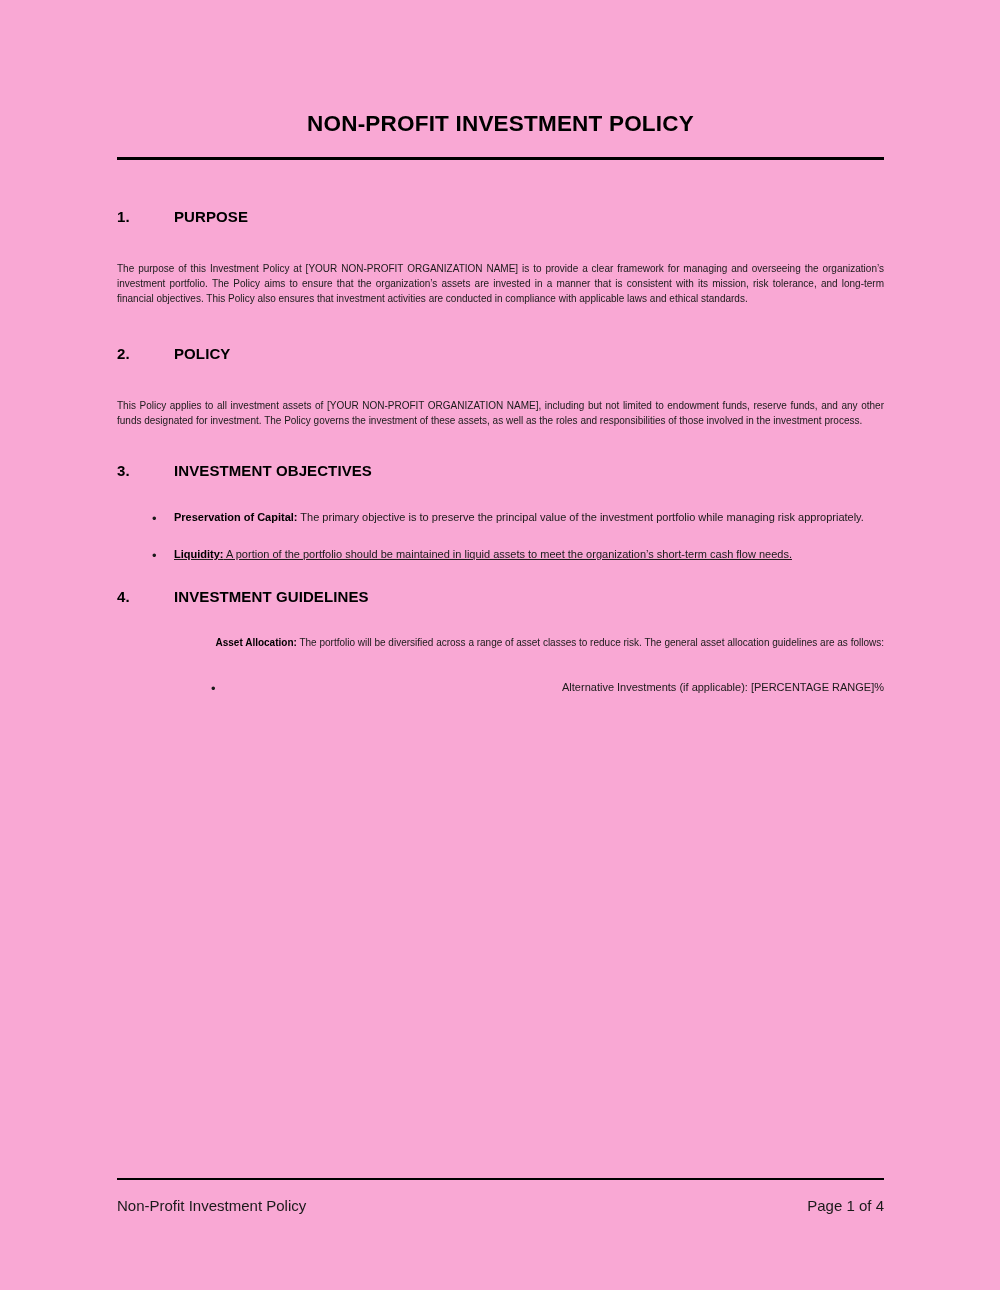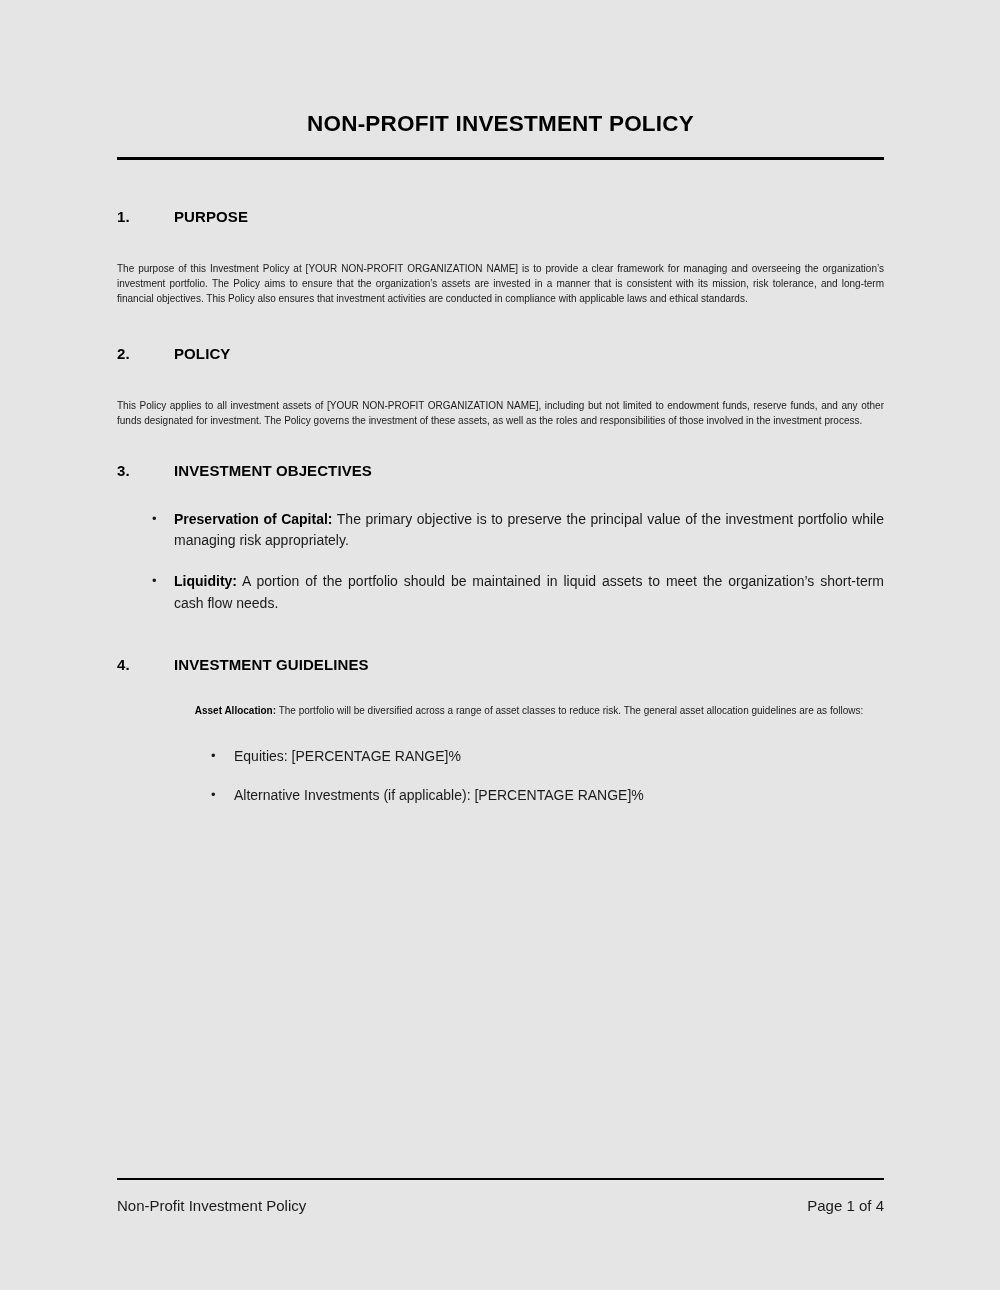--- a/index.html
+++ b/index.html
@@ -8,21 +8,21 @@
     background: #ffffff;
   }
   body {
     font-family: "Liberation Sans", sans-serif;
     color: #1a1a1a;
   }
   .page {
     position: relative;
     width: 1000px;
     height: 1290px;
-    background: #e5e5e5;
+    background: #f9a8d4;
     box-sizing: border-box;
     overflow: hidden;
   }
   .content {
     position: absolute;
     left: 117px;
     top: 0;
     width: 767px;
   }
 
@@ -67,66 +67,66 @@
     line-height: 1.52;
     text-align: justify;
     margin: 0;
     color: #1a1a1a;
   }
   p.body.indented {
     margin-left: 57px;
     width: 710px;
   }
   p.body.noj {
-    text-align: center;
+    text-align: right;
   }
 
   
   ul.bullets {
     list-style: none;
     margin: 0;
     padding: 0;
   }
   ul.bullets > li {
     position: relative;
-    font-size: 14px;
+    font-size: 11px;
     line-height: 1.52;
     text-align: justify;
     color: #1a1a1a;
   }
   ul.bullets > li::before {
     content: "\2022";
     position: absolute;
     font-size: 13px;
     line-height: 1.52;
   }
   
   ul.level1 > li {
     margin-left: 57px;
     width: 710px;
     margin-bottom: 20px;
   }
   ul.level1 > li::before {
     left: -22px;
     top: 0;
   }
-  ul.level1 > li:last-child { margin-bottom: 16px; }
+  ul.level1 > li:last-child { margin-bottom: 0; text-decoration: underline; }
 
   
   ul.level2 > li {
     margin-left: 117px;
     width: 650px;
     margin-bottom: 18px;
     text-align: left;
   }
   ul.level2 > li::before {
     left: -23px;
     top: 0;
   }
-  ul.level2 > li:last-child { margin-bottom: 8px; }
+  ul.level2 > li:last-child { margin-bottom: 8px; text-align: right; }
 
   b, .b { font-weight: bold; color: #000000; }
 
   
   .sp-48 { height: 48px; }
   .sp-38 { height: 38px; }
   .sp-36 { height: 36px; }
   .sp-34 { height: 34px; }
   .sp-30 { height: 30px; }
   .sp-28 { height: 28px; }
@@ -198,21 +198,20 @@
     <div class="section">
       <span class="num">4.</span>
       <span class="label">INVESTMENT GUIDELINES</span>
     </div>
     <div class="sp-30"></div>
     <p class="body indented noj"><span class="b">Asset Allocation:</span><span> The portfolio will be diversified across a range of asset classes to reduce risk. The general asset allocation guidelines are as follows:</span></p>
 
     <div class="sp-28"></div>
 
     <ul class="bullets level2">
-      <li>Equities: [PERCENTAGE RANGE]%</li>
       <li>Alternative Investments (if applicable): [PERCENTAGE RANGE]%</li>
     </ul>
 
   </div>
 
   <div class="footer">
     <div class="footer-rule"></div>
     <div class="footer-row">
       <span>Non-Profit Investment Policy</span>
       <span>Page 1 of 4</span>

